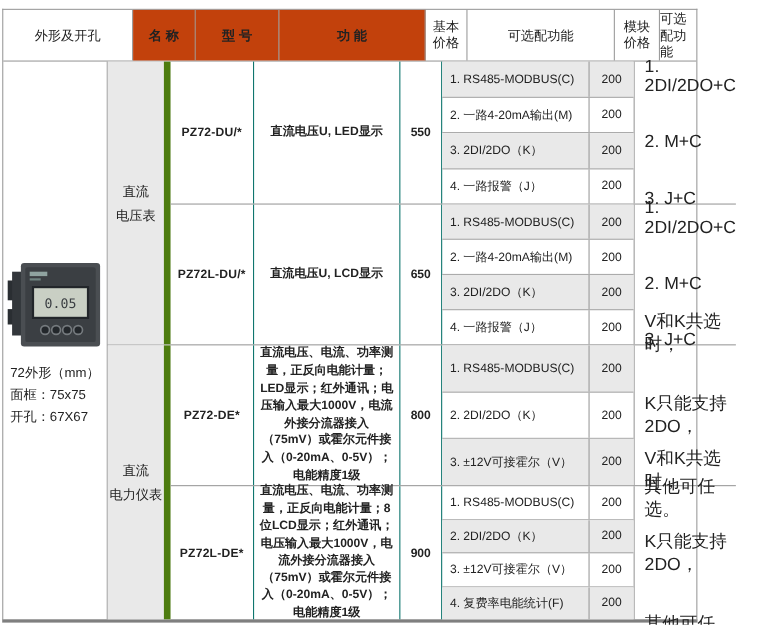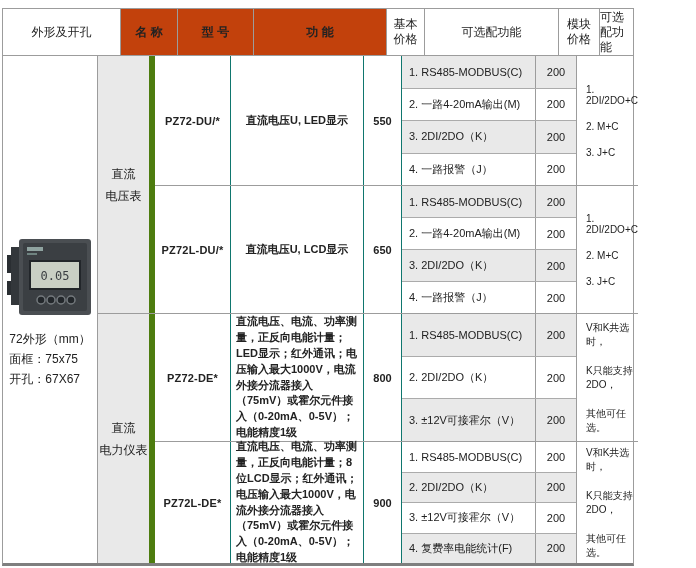--- a/index.html
+++ b/index.html
@@ -34,33 +34,33 @@
   .sec-blocks { flex:1; display:flex; flex-direction:column; }
 
   .block { display:flex; }
   .block.bb { border-bottom:1px solid #9c9c9c; }
   .h130{height:130px} .h127{height:127px} .h128{height:128px} .h121{height:121px}
 
   .cell { border-right:1px solid #0f766e; display:flex; align-items:center;
           justify-content:center; font-size:11px;font-weight:bold; }
   .model { width:76px; letter-spacing:.2px; }
   .func  { width:133px; padding:4px 5px; text-align:center; line-height:1.45; }
-  .func.left { text-align:left; justify-content:flex-start; }
+  .func.left { text-align:center; justify-content:flex-start; }
   .bprice{ width:38px; }
 
   .opts { width:175px; border-right:1px solid #9c9c9c; display:flex; flex-direction:column; }
   .opt-row { flex:1; display:flex; border-bottom:1px solid #ababab; }
   .opt-row:last-child { border-bottom:none; }
   .opt-row.sh { background:#e9e9e9; }
   .opt-label { width:134px; padding-left:7px; display:flex; align-items:center;
                border-right:1px solid #9c9c9c; font-size:11px; }
   .opt-price { flex:1; display:flex; align-items:center; justify-content:center; font-size:11px; }
 
   .coselect { flex:1; display:flex; flex-direction:column; justify-content:center;
-              padding-left:9px; gap:15px; font-size:10px; }
+              padding-left:9px; gap:33px; font-size:16px; }
 </style>
 </head>
 <body>
 
 <div class="table">
 
   <div class="hrow">
     <div class="hcell w-a">
         <span>外形及开孔</span>
       </div>

